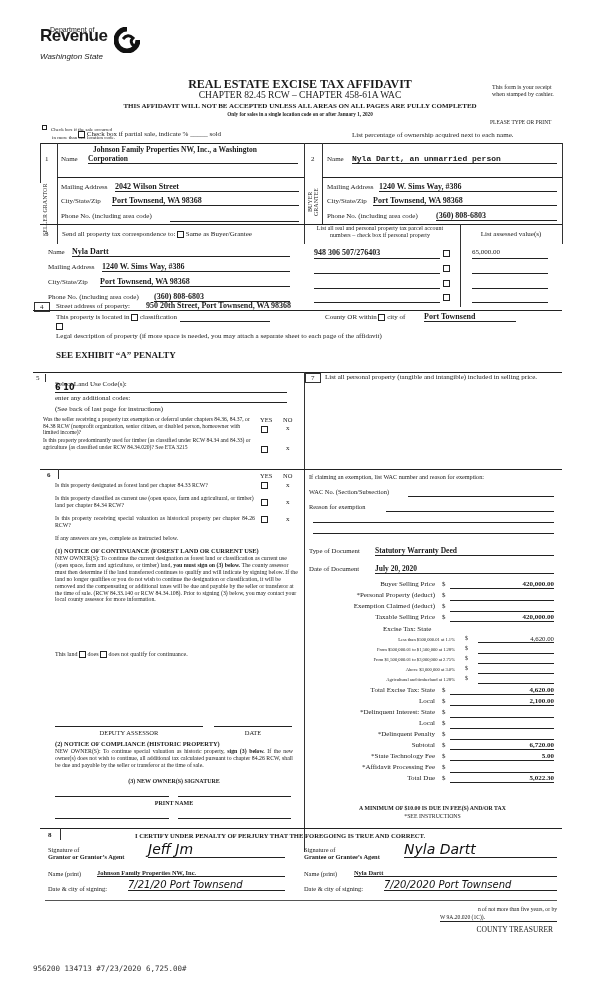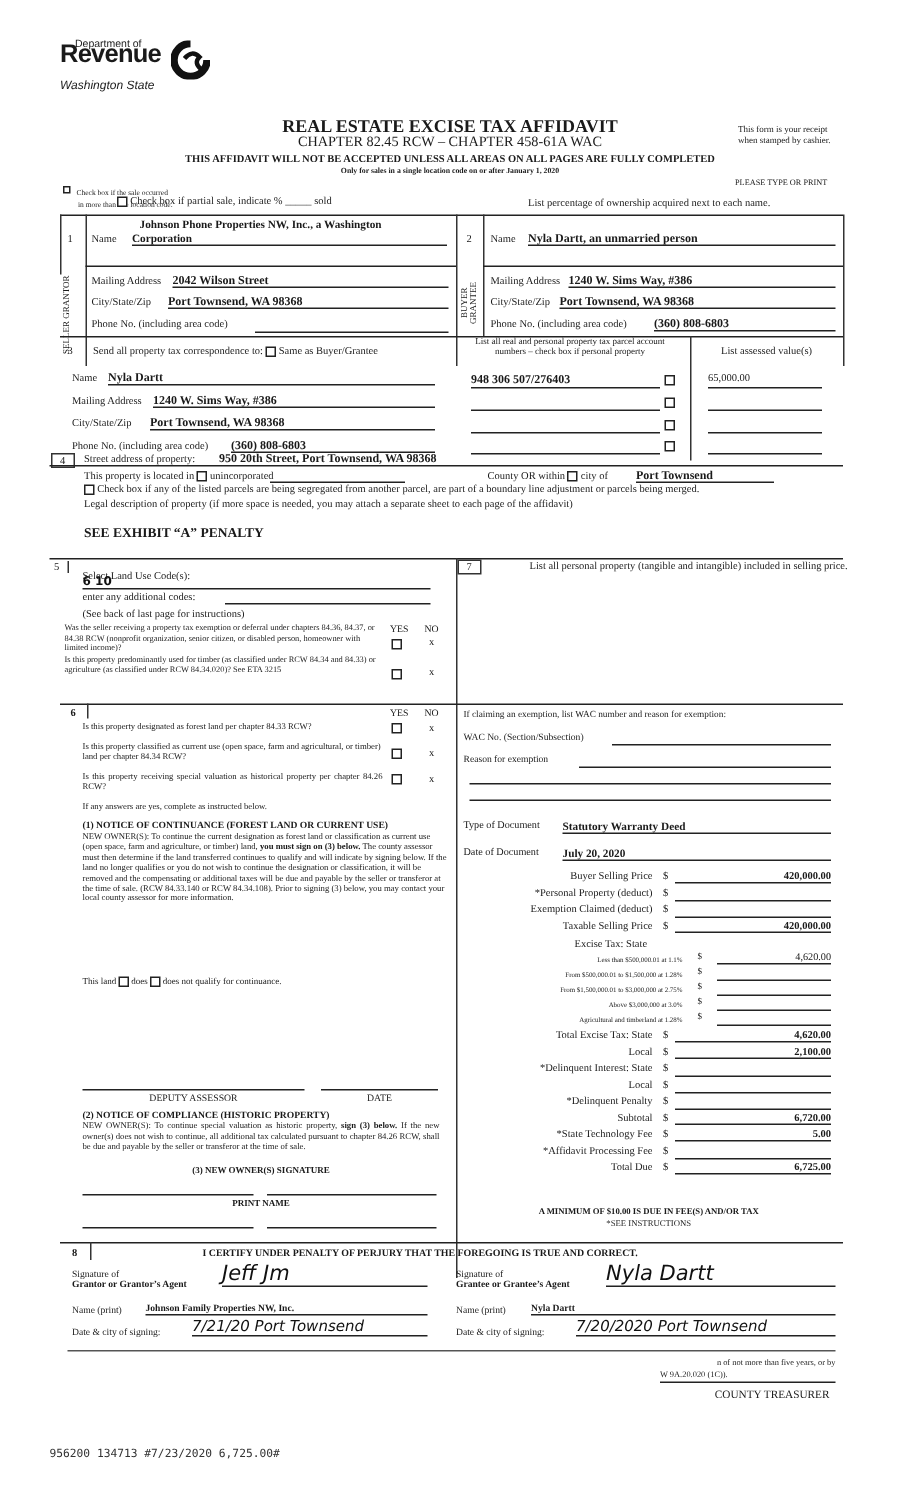--- a/index.html
+++ b/index.html
@@ -63,35 +63,35 @@
 <div class="abs t7" style="left:352px;top:131px;">List percentage of ownership acquired next to each name.</div>
 
 <div class="hline" style="left:40px;top:143px;width:522px;"></div>
 <div class="vline" style="left:40px;top:143px;height:40px;"></div>
 <div class="vline" style="left:304px;top:143px;height:101px;"></div>
 <div class="vline" style="left:562px;top:143px;height:101px;"></div>
 
 <div class="abs t7" style="left:45px;top:155px;">1</div>
 <div class="vline" style="left:57px;top:143px;height:101px;"></div>
 <div class="abs t7" style="left:61px;top:155px;">Name</div>
-<div class="abs val" style="left:93px;top:145px;font-size:7.5px;">Johnson Phone Properties NW, Inc., a Washington</div>
+<div class="abs val" style="left:93px;top:145px;font-size:7.5px;">Johnson Family Properties NW, Inc., a Washington</div>
 <div class="abs val ul" style="left:88px;top:154px;width:210px;font-size:7.5px;">Corporation</div>
 <div class="hline" style="left:57px;top:177px;width:247px;"></div>
 <div class="side-label" style="left:42px;top:180px;height:60px;width:14px;">SELLER GRANTOR</div>
 <div class="abs t7" style="left:61px;top:183px;">Mailing Address</div>
 <div class="abs val ul" style="left:115px;top:182px;width:184px;">2042 Wilson Street</div>
 <div class="abs t7" style="left:61px;top:197px;">City/State/Zip</div>
 <div class="abs val ul" style="left:112px;top:196px;width:187px;">Port Townsend, WA 98368</div>
 <div class="abs t7" style="left:61px;top:212px;">Phone No. (including area code)</div>
 <div class="abs val ul" style="left:170px;top:211px;width:129px;height:10px;"></div>
 
 <div class="abs t7" style="left:311px;top:155px;">2</div>
 <div class="vline" style="left:322px;top:143px;height:81px;"></div>
 <div class="abs t7" style="left:327px;top:155px;">Name</div>
-<div class="abs val ul" style="left:352px;top:154px;width:205px;">Nyla Dartt, an unmarried person</div>
+<div class="abs val ul" style="left:352px;top:154px;width:205px;font-family:Liberation Mono, monospace;">Nyla Dartt, an unmarried person</div>
 <div class="hline" style="left:322px;top:177px;width:240px;"></div>
 <div class="side-label" style="left:307px;top:180px;height:44px;width:14px;">BUYER GRANTEE</div>
 <div class="abs t7" style="left:327px;top:183px;">Mailing Address</div>
 <div class="abs val ul" style="left:379px;top:182px;width:178px;">1240 W. Sims Way, #386</div>
 <div class="abs t7" style="left:327px;top:197px;">City/State/Zip</div>
 <div class="abs val ul" style="left:373px;top:196px;width:184px;">Port Townsend, WA 98368</div>
 <div class="abs t7" style="left:327px;top:212px;">Phone No. (including area code)</div>
 <div class="abs val ul" style="left:436px;top:211px;width:121px;">(360) 808-6803</div>
 
 <div class="hline" style="left:40px;top:224px;width:522px;"></div>
@@ -134,33 +134,32 @@
 <div class="abs ul" style="left:472px;top:292px;width:76px;height:10px;"></div>
 
 <div class="abs t7" style="left:34px;top:302px;border:1px solid #333;padding:0 5px;">4</div>
 <div class="hline" style="left:33px;top:310px;width:529px;"></div>
 <div class="abs t7" style="left:56px;top:302px;">Street address of property:</div>
 <div class="abs val" style="left:146px;top:301px;">950 20th Street, Port Townsend, WA  98368</div>
 
 <div class="abs t7" style="left:56px;top:313px;">
   <span>This property is located in</span>
   <span class="cb"></span>
-  <span>unincorporated</span>
+  <span>classification</span>
 </div>
 <div class="abs ul" style="left:180px;top:313px;width:90px;height:8px;"></div>
 <div class="abs t7" style="left:325px;top:313px;">
   <span>County OR  within</span>
   <span class="cb"></span>
   <span>city of</span>
 </div>
 <div class="abs val ul" style="left:424px;top:312px;width:92px;">Port Townsend</div>
 
 <div class="abs t7" style="left:56px;top:322px;width:510px;">
   <span class="cb"></span>
-  <span>Check box if any of the listed parcels are being segregated from another parcel, are part of a boundary line adjustment or parcels being merged.</span>
 </div>
 <div class="abs t7" style="left:56px;top:332px;">Legal description of property (if more space is needed, you may attach a separate sheet to each page of the affidavit)</div>
 <div class="abs b" style="left:56px;top:350px;font-size:9px;">SEE EXHIBIT “A” PENALTY</div>
 
 <div class="hline" style="left:33px;top:372px;width:529px;"></div>
 <div class="vline" style="left:304px;top:372px;height:480px;"></div>
 <div class="abs t7" style="left:36px;top:374px;padding-right:5px;border-right:1px solid #333;">5</div>
 <div class="abs t7" style="left:55px;top:380px;">Select Land Use Code(s):</div>
 <div class="abs val sig ul" style="left:55px;top:383px;width:232px;font-style:normal;">6 10</div>
 <div class="abs t7" style="left:55px;top:394px;">enter any additional codes:</div>
@@ -170,21 +169,21 @@
 <div class="abs sm" style="left:260px;top:416px;font-size:6.5px;">YES</div>
 <div class="abs sm" style="left:283px;top:416px;font-size:6.5px;">NO</div>
 <div class="abs sm" style="left:43px;top:416px;width:212px;font-size:5.6px;line-height:6.5px;">Was the seller receiving a property tax exemption or deferral under chapters 84.36, 84.37, or 84.38 RCW (nonprofit organization, senior citizen, or disabled person, homeowner with limited income)?</div>
 <span class="abs cb" style="left:261px;top:426px;"></span>
 <div class="xmark" style="left:286px;top:424px;">x</div>
 <div class="abs sm" style="left:43px;top:437px;width:212px;font-size:5.6px;line-height:6.5px;">Is this property predominantly used for timber (as classified under RCW 84.34 and 84.33) or agriculture (as classified under RCW 84.34.020)? See ETA 3215</div>
 <span class="abs cb" style="left:261px;top:446px;"></span>
 <div class="xmark" style="left:286px;top:444px;">x</div>
 
 <div class="abs t7" style="left:305px;top:373px;padding:0 5px;border:1px solid #333;">7</div>
-<div class="abs t7" style="left:325px;top:373px;width:235px;line-height:8px;margin-left:28px;">List all personal property (tangible and intangible) included in selling price.</div>
+<div class="abs t7" style="left:325px;top:373px;width:235px;line-height:8px;">List all personal property (tangible and intangible) included in selling price.</div>
 
 <div class="hline" style="left:40px;top:469px;width:522px;"></div>
 <div class="abs t7 b" style="left:47px;top:471px;">6</div>
 <div class="vline" style="left:58px;top:469px;height:10px;"></div>
 <div class="abs sm" style="left:260px;top:472px;font-size:6.5px;">YES</div>
 <div class="abs sm" style="left:283px;top:472px;font-size:6.5px;">NO</div>
 
 <div class="abs sm" style="left:55px;top:482px;width:200px;font-size:5.8px;">Is this property designated as forest land per chapter 84.33 RCW?</div>
 <span class="abs cb" style="left:261px;top:482px;"></span>
 <div class="xmark" style="left:286px;top:481px;">x</div>
@@ -331,21 +330,21 @@
     <span class="abs val ul right" style="left:145px;width:104px;font-size:7px;">5.00</span>
   </div>
   <div style="position:relative;height:11px;">
     <span class="abs right t7" style="left:0;width:130px;">*Affidavit Processing Fee</span>
     <span class="abs t7" style="left:137px;">$</span>
     <span class="abs val ul right" style="left:145px;width:104px;height:9px;font-size:7px;"></span>
   </div>
   <div style="position:relative;height:11px;">
     <span class="abs right t7" style="left:0;width:130px;">Total Due</span>
     <span class="abs t7" style="left:137px;">$</span>
-    <span class="abs val ul right" style="left:145px;width:104px;font-size:7px;">6,725.00</span>
+    <span class="abs val ul right" style="left:145px;width:104px;font-size:7px;">5,022.30</span>
   </div>
 </div>
 
 <div class="abs b center" style="left:305px;top:805px;width:255px;font-size:5.8px;">A MINIMUM OF $10.00 IS DUE IN FEE(S) AND/OR TAX</div>
 <div class="abs center" style="left:305px;top:813px;width:255px;font-size:5.8px;">*SEE INSTRUCTIONS</div>
 
 <div class="hline" style="left:40px;top:828px;width:522px;"></div>
 <div class="abs t7 b" style="left:48px;top:831px;">8</div>
 <div class="vline" style="left:60px;top:828px;height:12px;"></div>
 <div class="abs b" style="left:135px;top:832px;font-size:6.6px;">I CERTIFY UNDER PENALTY OF PERJURY THAT THE FOREGOING IS TRUE AND CORRECT.</div>

